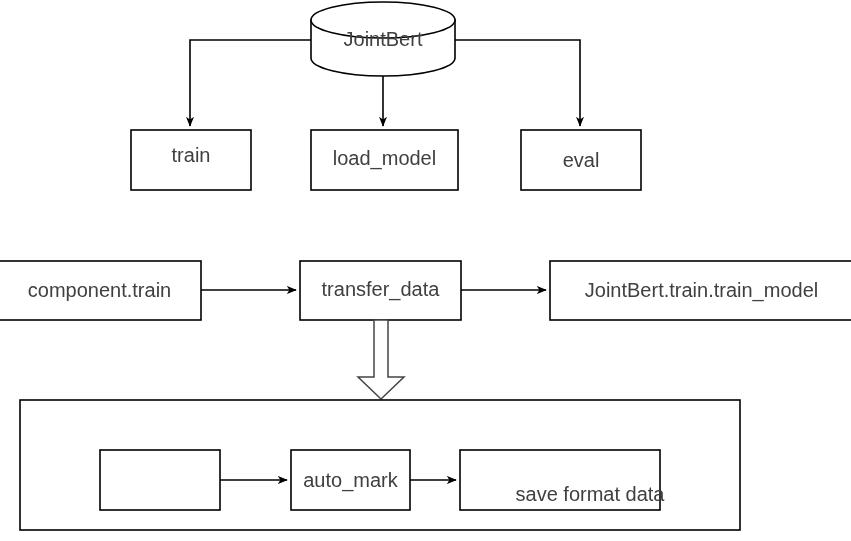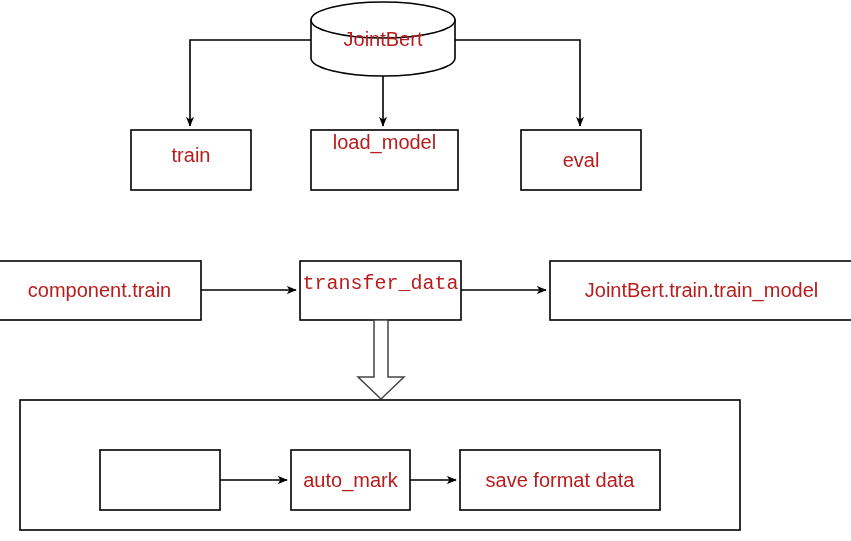--- a/index.html
+++ b/index.html
@@ -24,21 +24,21 @@
     top: 0;
     width: 851px;
     height: 541px;
   }
   .node-label {
     position: absolute;
     display: flex;
     align-items: center;
     justify-content: center;
     text-align: center;
-    color: #b91c1c;
+    color: #404040;
     font-family: "Liberation Sans", sans-serif;
     font-size: 20px;
     line-height: 1.15;
     white-space: nowrap;
     pointer-events: none;
   }
   .label-cjk {
     font-size: 21px;
   }
 </style>
@@ -99,28 +99,28 @@
     </g>
     <g>
       <path d="M410,480 L456,480" fill="none" stroke="#000000" stroke-width="1.6" marker-end="url(#arrowhead)"></path>
     </g>
   </svg>
 
   <div class="node-label" style="left:311px; top:20px; width:144px; height:38px;">JointBert</div>
 
   <div class="node-label" style="left:131px; top:130px; width:120px; height:51px;">train</div>
 
-  <div class="node-label" style="left:311px; top:114px; width:147px; height:56px;">load_model</div>
+  <div class="node-label" style="left:311px; top:130px; width:147px; height:56px;">load_model</div>
 
   <div class="node-label" style="left:521px; top:130px; width:120px; height:60px;border-radius:26px;">eval</div>
 
   <div class="node-label" style="left:-2px; top:261px; width:203px; height:59px;">component.train</div>
 
-  <div class="node-label" style="left:300px; top:261px; width:161px; height:45px;font-family:Liberation Mono, monospace;">transfer_data</div>
+  <div class="node-label" style="left:300px; top:267px; width:161px; height:45px;">transfer_data</div>
 
   <div class="node-label" style="left:550px; top:261px; width:303px; height:59px;">JointBert.train.train_model</div>
 
 
   <div class="node-label" style="left:291px; top:450px; width:119px; height:60px;border-radius:12px;">auto_mark</div>
 
-  <div class="node-label" style="left:460px; top:450px; width:200px; height:60px;">save format data</div>
+  <div class="node-label" style="left:460px; top:464px; width:200px; height:60px;padding-left:30px;">save format data</div>
 
 </div>
 
 </body></html>

